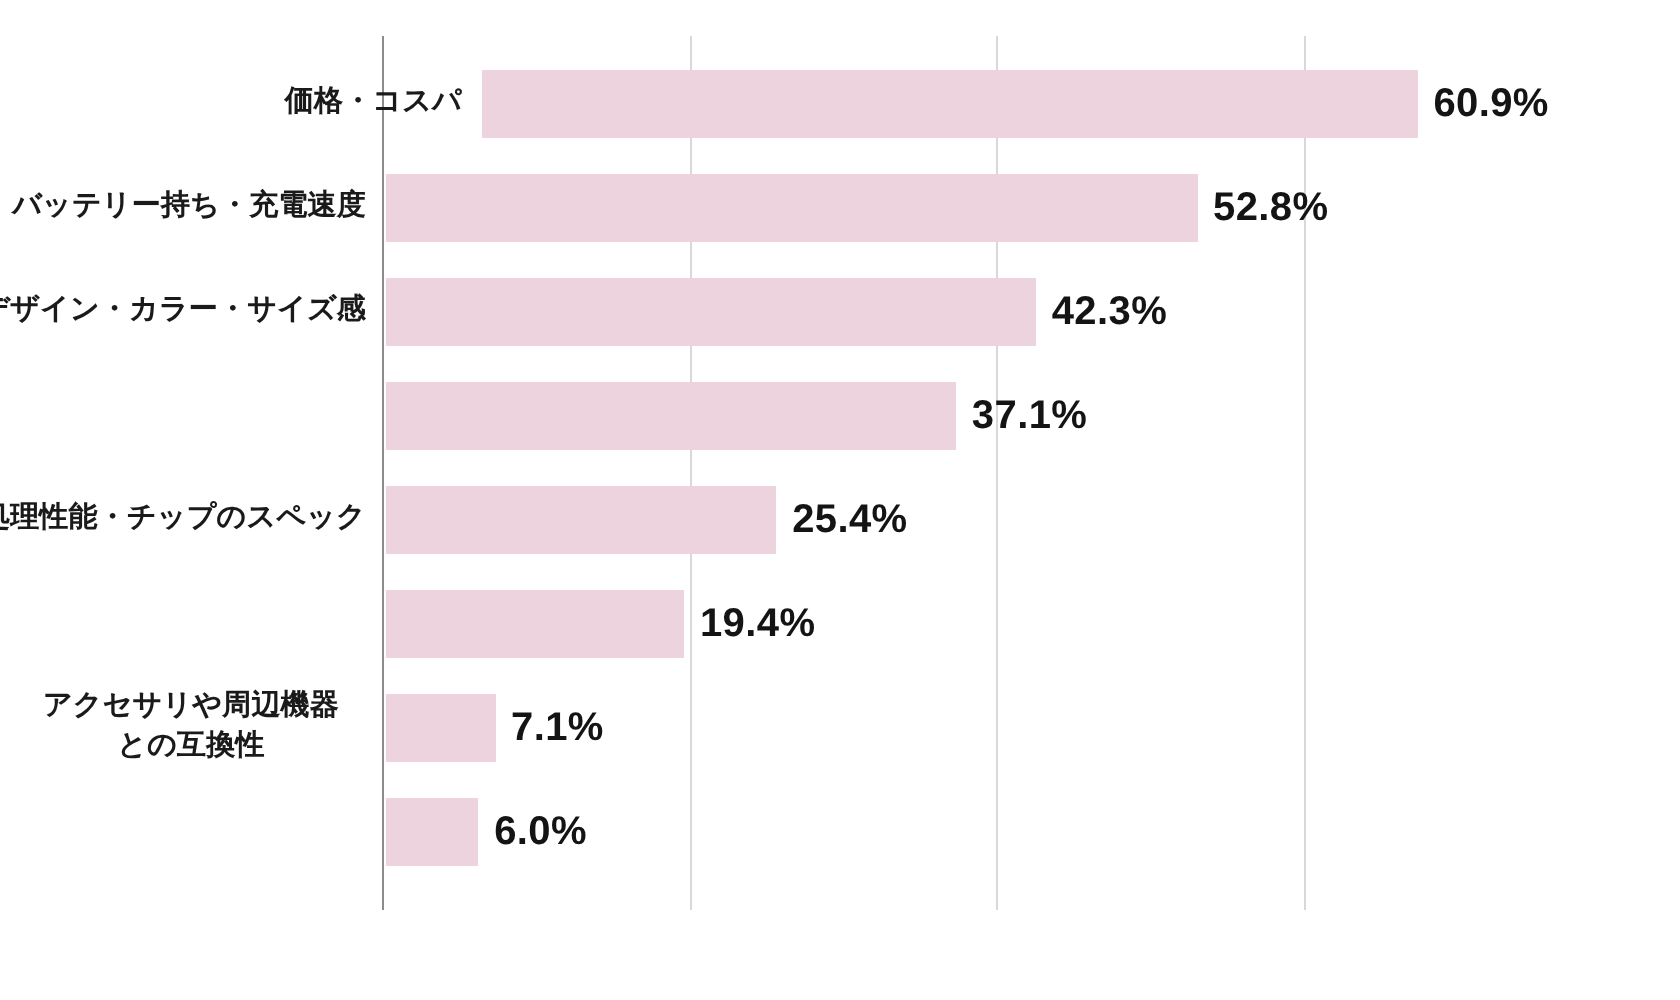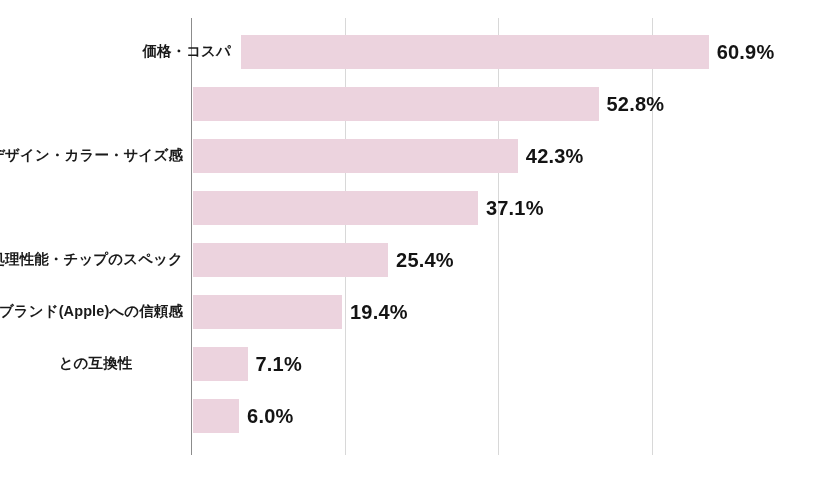--- a/index.html
+++ b/index.html
@@ -116,20 +116,23 @@
   <div id="rows-container">
 
   <div class="row" style="top: 26px; margin-left: 48px;">
         <div class="row-label">
           <span class="lbl-line">価格・コスパ</span>
         </div>
         <div class="bar" style="left: 193px; width: 467.712px; background: rgb(236, 211, 222);"></div>
         <div class="bar-value" style="left: 668.712px;">60.9%</div>
       </div>
       <div class="row" style="top: 78px;">
+        <div class="row-label">
+          <span class="lbl-line">バッテリー持ち・充電速度</span>
+        </div>
         <div class="bar" style="left: 193px; width: 405.504px; background: rgb(236, 211, 222);"></div>
         <div class="bar-value" style="left: 606.504px;">52.8%</div>
       </div>
       <div class="row" style="top: 130px;">
         <div class="row-label">
           <span class="lbl-line">デザイン・カラー・サイズ感</span>
         </div>
         <div class="bar" style="left: 193px; width: 324.864px; background: rgb(236, 211, 222);"></div>
         <div class="bar-value" style="left: 525.864px;">42.3%</div>
       </div>
@@ -138,28 +141,26 @@
         <div class="bar-value" style="left: 485.928px;">37.1%</div>
       </div>
       <div class="row" style="top: 234px;">
         <div class="row-label">
           <span class="lbl-line">処理性能・チップのスペック</span>
         </div>
         <div class="bar" style="left: 193px; width: 195.072px; background: rgb(236, 211, 222);"></div>
         <div class="bar-value" style="left: 396.072px;">25.4%</div>
       </div>
       <div class="row" style="top: 286px;">
-        <div class="row-label">
-          <span class="lbl-line">ブランド(Apple)への信頼感</span>
-        </div>
         <div class="bar" style="left: 193px; width: 148.992px; background: rgb(236, 211, 222);"></div>
         <div class="bar-value" style="left: 349.992px;">19.4%</div>
       </div>
       <div class="row" style="top: 338px;">
         <div class="row-label two-line">
+          <span class="lbl-line">アクセサリや周辺機器</span>
           <span class="lbl-line">との互換性</span>
         </div>
         <div class="bar" style="left: 193px; width: 54.528px; background: rgb(236, 211, 222);"></div>
         <div class="bar-value" style="left: 255.528px;">7.1%</div>
       </div>
       <div class="row" style="top: 390px;">
         <div class="row-label two-line">
         </div>
         <div class="bar" style="left: 193px; width: 46.08px; background: rgb(236, 211, 222);"></div>
         <div class="bar-value" style="left: 247.08px;">6.0%</div>

